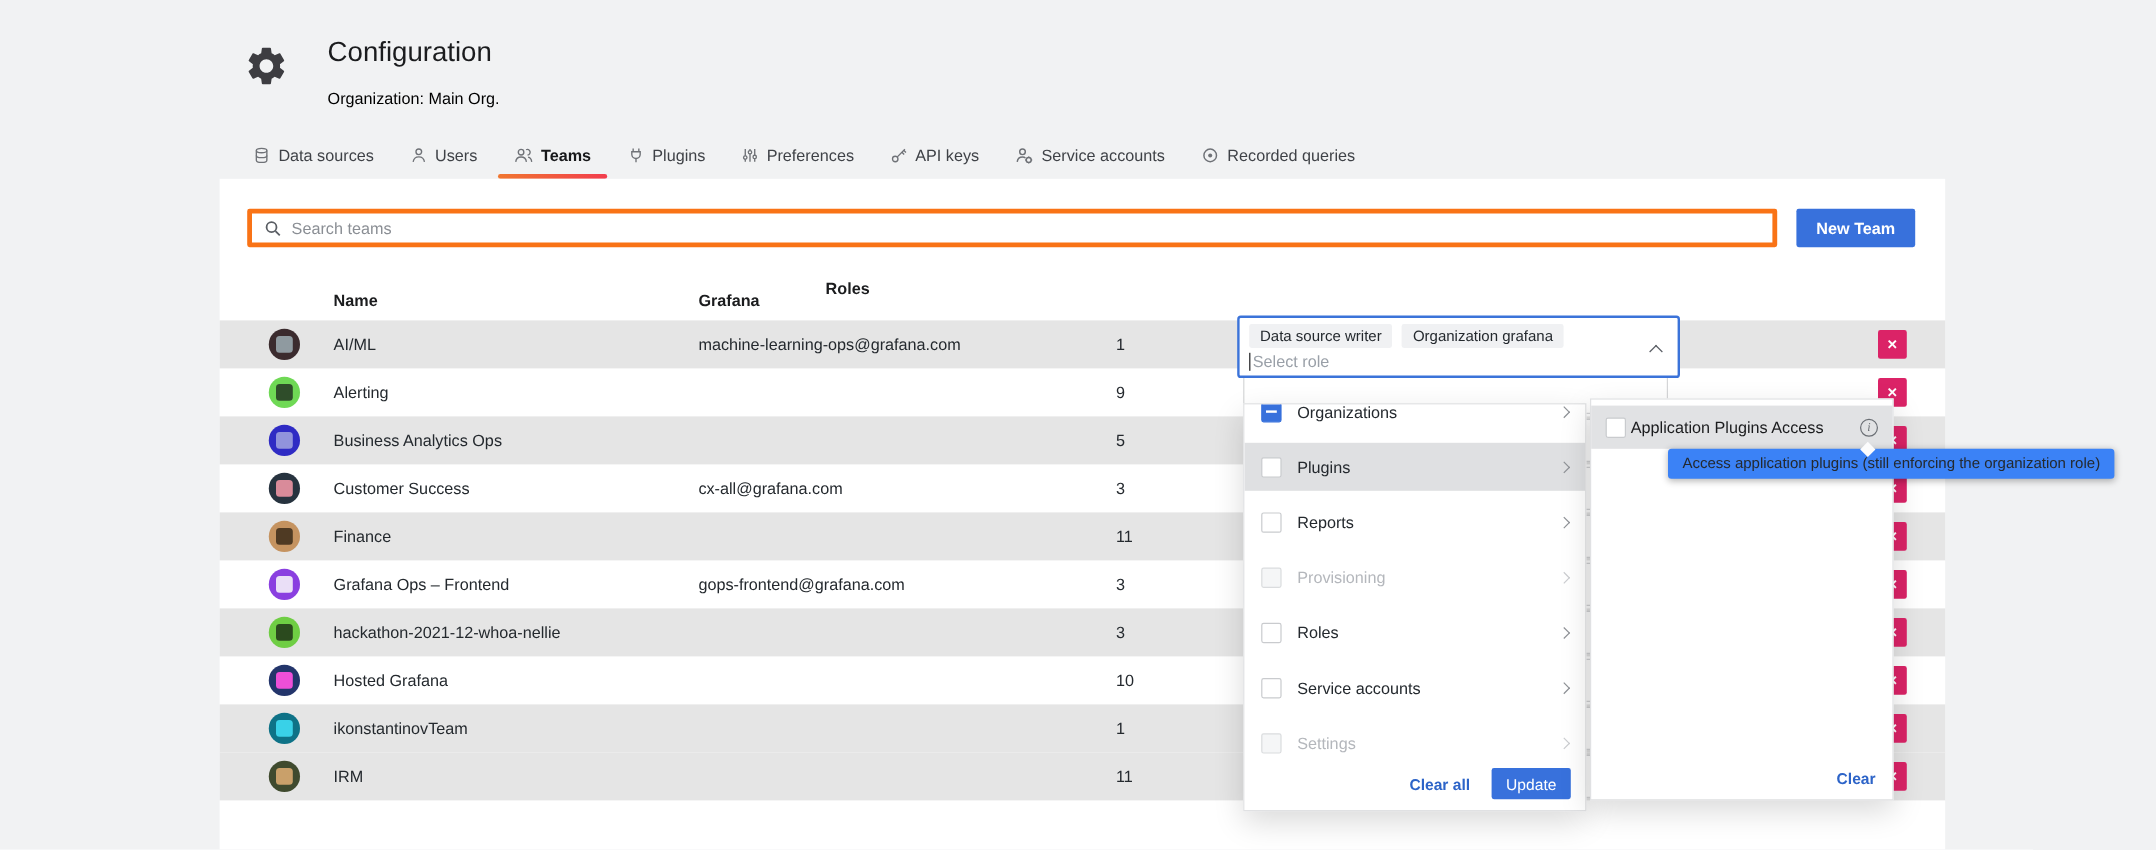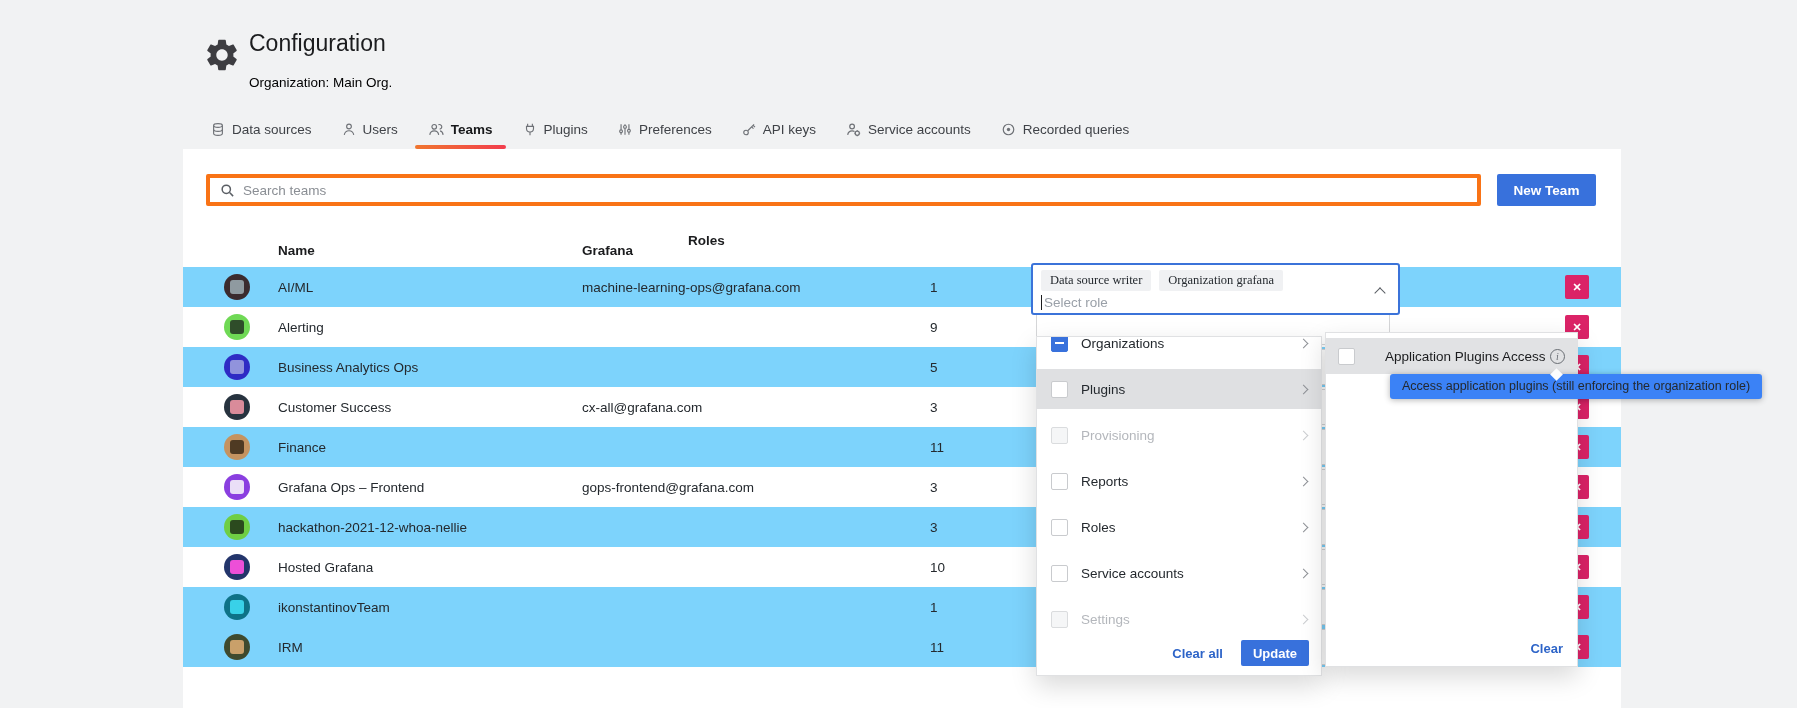--- a/index.html
+++ b/index.html
@@ -1,20 +1,20 @@
 <!DOCTYPE html>
 <html><head>
 <meta charset="utf-8">
 <style>
   * { box-sizing: border-box; margin: 0; padding: 0; }
   html,body { width:1797px; height:708px; overflow:hidden; }
   body { position:relative; background:#F1F2F3; font-family:"Liberation Sans",sans-serif; color:#24292E; }
 
   
-  .page-header { position:absolute; left:203px; top:30px; display:flex; gap:8px; align-items:flex-start; }
+  .page-header { position:absolute; left:203px; top:30px; display:flex; gap:32px; align-items:flex-start; }
   .gear { margin-top:6px; color:#3D3D41; }
   .titles h1 { font-size:23px; font-weight:500; color:#1B1C1E; }
   .titles .sub { font-size:13.5px; color:#000000; margin-top:18px; }
 
   
   .tabs { position:absolute; left:196px; top:112px; display:flex; height:34px; }
   .tab { display:flex; align-items:center; gap:7px; padding:0 15px; font-size:13.5px; color:#3F4247; position:relative; cursor:pointer; white-space:nowrap; }
   .tab .tab-icon { color:#6F7277; display:flex; }
   .tab.active { font-weight:700; color:#17181A; }
   .tab.active::after { content:""; position:absolute; left:2px; right:2px; bottom:-3px; height:4px; border-radius:2px;
@@ -28,34 +28,34 @@
       padding:0 10px; gap:8px; background:#fff; margin-right:16px; color:#5A5E64; }
   .search-box input { border:none; outline:none; font-size:13.5px; flex:1; color:#24292E; font-family:inherit; background:transparent; }
   .search-box input::placeholder { color:#8A8E94; }
   .new-team-btn { width:99px; height:32px; background:#3871DC; color:#fff; font-weight:700; font-size:13.5px;
       border:none; border-radius:2px; cursor:pointer; font-family:inherit; }
 
   
   .table { position:absolute; left:0; top:84px; right:0; }
   .thead { display:flex; height:34px; align-items:center; font-weight:700; font-size:13.5px; color:#1B1C1E; }
   .row { display:flex; height:40px; align-items:center; font-size:13.5px; }
-  .row.odd { background:#7dd3fc; }
+  .row.odd { background:#e5e5e5; }
   .cell-avatar { width:95px; padding-left:41px; flex:none; }
   .cell-name { width:304px; flex:none; }
   .cell-email { width:348px; flex:none; }
   .cell-members { width:106px; flex:none; }
   .cell-roles { flex:1; position:relative; height:100%; }
   .avatar { width:26px; height:26px; border-radius:50%; display:flex; align-items:center; justify-content:center; }
   .avatar-dot { width:14px; height:14px; border-radius:3px; }
   .delete-btn { width:24px; height:24px; margin-right:32px; flex:none; background:#DB2367; border:none; border-radius:2px;
       color:#fff; display:flex; align-items:center; justify-content:center; font-size:11px; font-weight:700; cursor:pointer; }
 
   .role-select { width:354px; height:36px; margin-top:2px; border:1px solid #D5D6D8; border-radius:2px; background:#fff;
       display:flex; align-items:center; padding:0 9px; }
-  .role-tag { background:#F0F1F3; color:#24292E; font-size:12.5px; padding:3px 9px; border-radius:2px; white-space:nowrap;font-family:Liberation Serif, serif; }
+  .role-tag { background:#F0F1F3; color:#24292E; font-size:12.5px; padding:3px 9px; border-radius:2px; white-space:nowrap; }
 
   
   .role-picker { position:absolute; left:1031px; top:263px; width:369px; height:52px; background:#fff;
       border:2px solid #3B73D9; border-radius:3px; z-index:6; padding:5px 30px 5px 8px; }
   .picker-tags { display:flex; gap:8px; }
   .picker-input { display:flex; align-items:center; margin-top:4px; }
   .caret { width:1px; height:15px; background:#1B1C1E; margin-right:2px; }
   .picker-placeholder { color:#9AA0A8; font-size:13.5px; }
   .chev-up { position:absolute; right:14px; top:24px; width:8px; height:8px;
       border-top:1.5px solid #5A5E64; border-right:1.5px solid #5A5E64; transform:rotate(-45deg); }
@@ -69,28 +69,28 @@
   .dd-item.disabled { color:#B4B7BC; }
   .cb { width:17px; height:17px; border:1.5px solid #C9CBCE; border-radius:2px; background:#fff; position:relative; flex:none; }
   .cb.checked { background:#3871DC; border-color:#3871DC; }
   .cb.checked::after { content:""; position:absolute; left:3px; right:3px; top:6px; height:2.5px; background:#fff; }
   .cb.disabled { background:#F5F6F7; border-color:#DADCDE; }
   .dd-label { margin-left:13px; }
   .chev-right { margin-left:auto; width:7px; height:7px; border-top:1.5px solid #8E9196; border-right:1.5px solid #8E9196; transform:rotate(45deg); }
   .dd-item.disabled .chev-right { border-color:#CBCDD0; }
   .dd-footer { position:absolute; bottom:9px; right:12px; display:flex; align-items:center; gap:18px; }
   .link-blue { color:#2D64C8; font-weight:700; font-size:13px; cursor:pointer; text-decoration:none; }
-  .update-btn { background:#3871DC; color:#fff; font-weight:700; font-size:13px; border:none; border-radius:2px;
+  .update-btn { background:#3871DC; color:#fff; font-weight:400; font-size:13px; border:none; border-radius:2px;
       height:26px; padding:0 12px; cursor:pointer; font-family:inherit; }
 
   
   .submenu { position:absolute; left:1325px; top:332px; width:253px; height:335px; background:#fff;
       border:1px solid #E0E1E3; box-shadow:0 10px 24px rgba(0,0,0,0.15); z-index:11; }
   .sm-item { margin-top:5px; height:36px; background:#E1E2E4; display:flex; align-items:center; padding:0 12px; font-size:13.5px; color:#1B1C1E; cursor:pointer; }
-  .sm-label { margin-left:30px; }
+  .sm-label { margin-left:4px; }
   .info-icon { margin-left:auto; width:15px; height:15px; border:1.5px solid #6A6E74; border-radius:50%; color:#6A6E74;
       font-size:10px; font-family:"Liberation Serif",serif; font-style:italic; display:flex; align-items:center; justify-content:center; }
   .sm-clear { position:absolute; right:14px; bottom:10px; }
 
   
   .tooltip { position:absolute; left:1390px; top:374px; height:25px; line-height:25px; padding:0 12px; background:#3b82f6;
       border-radius:3px; box-shadow:0 1px 6px rgba(0,0,0,0.3); z-index:20; font-size:12.5px; color:#24292E; white-space:nowrap; }
   .tooltip::before { content:""; position:absolute; left:162px; top:-4px; width:9px; height:9px; background:#FCFCFD; transform:rotate(45deg); }
 </style>
 </head>
@@ -413,28 +413,28 @@
       <div class="dd-item">
     <span class="cb checked"></span>
     <span class="dd-label">Organizations</span>
     <span class="chev-right"></span>
   </div>
       <div class="dd-item hover">
     <span class="cb"></span>
     <span class="dd-label">Plugins</span>
     <span class="chev-right"></span>
   </div>
+      <div class="dd-item">
+    <span class="cb"></span>
+    <span class="dd-label">Reports</span>
+    <span class="chev-right"></span>
+  </div>
       <div class="dd-item disabled">
     <span class="cb disabled"></span>
     <span class="dd-label">Provisioning</span>
-    <span class="chev-right"></span>
-  </div>
-      <div class="dd-item">
-    <span class="cb"></span>
-    <span class="dd-label">Reports</span>
     <span class="chev-right"></span>
   </div>
       <div class="dd-item">
     <span class="cb"></span>
     <span class="dd-label">Roles</span>
     <span class="chev-right"></span>
   </div>
       <div class="dd-item">
     <span class="cb"></span>
     <span class="dd-label">Service accounts</span>

